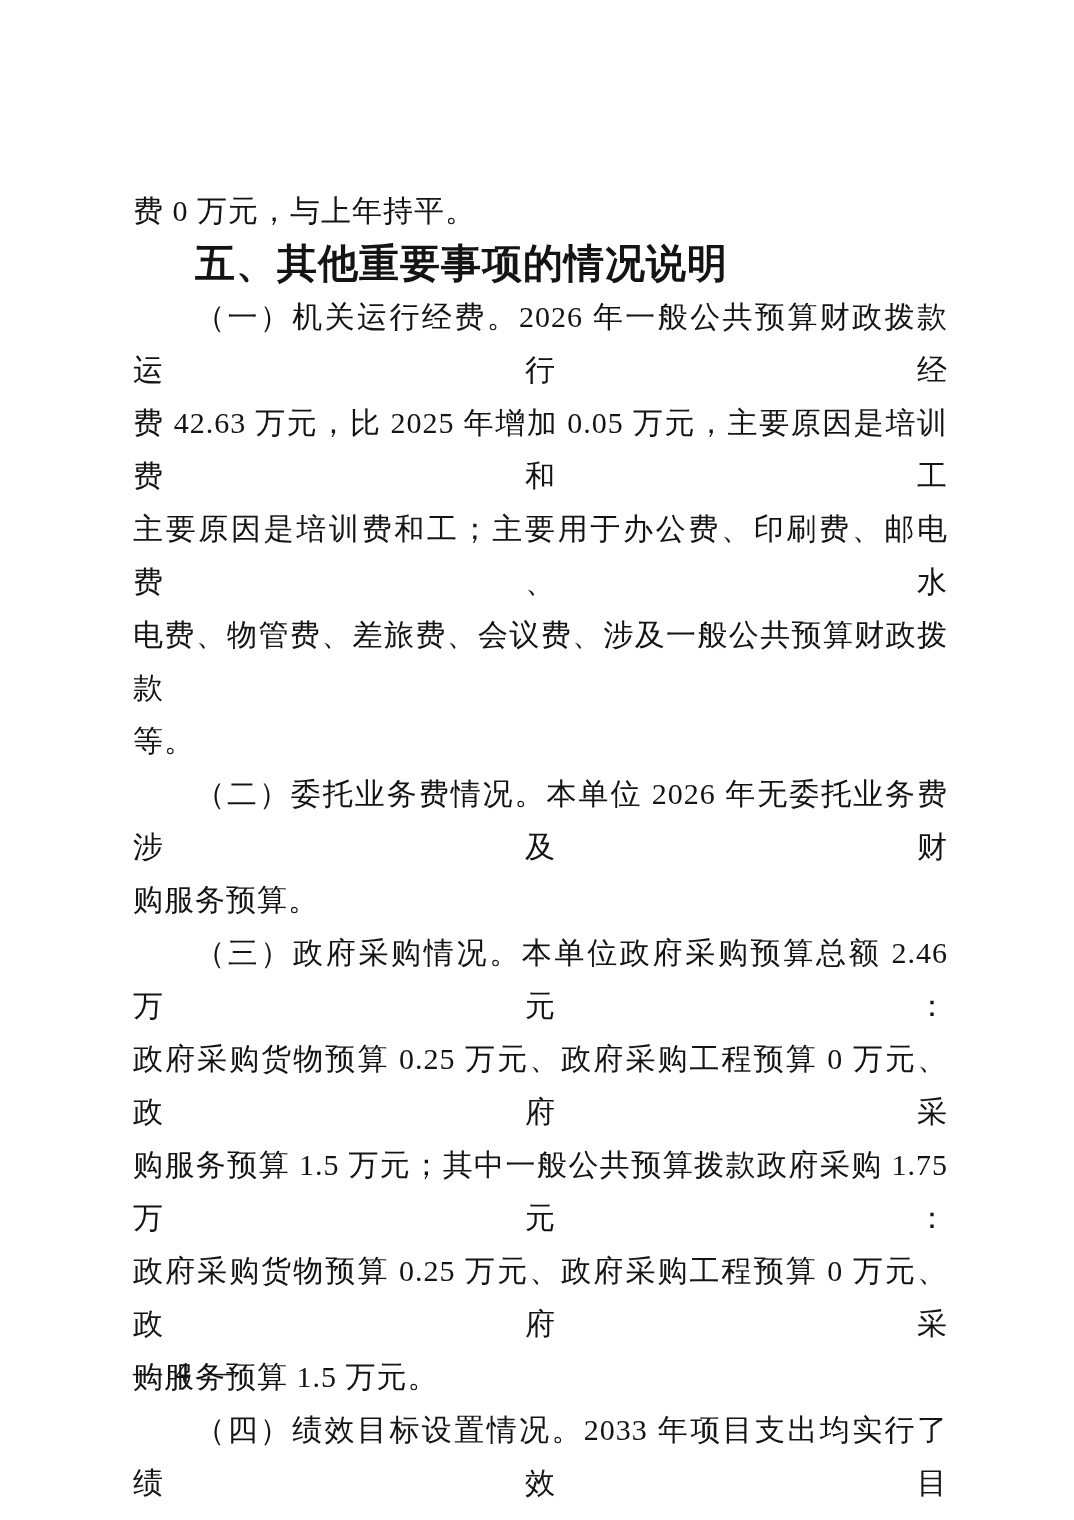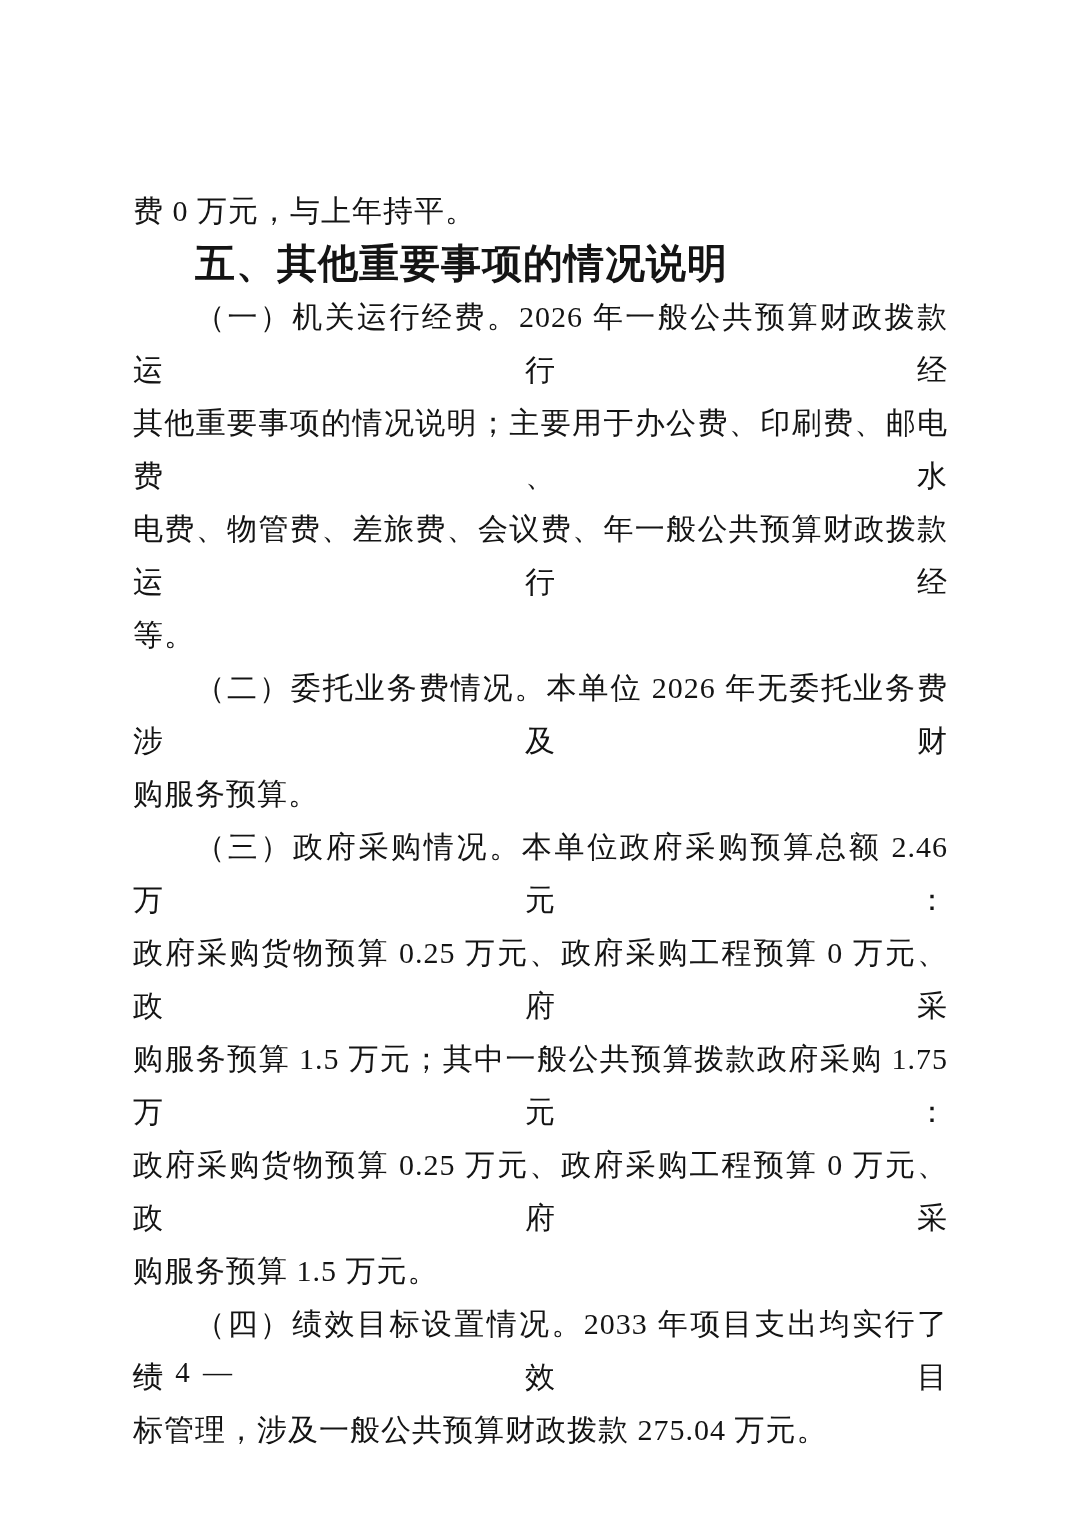--- a/index.html
+++ b/index.html
@@ -49,22 +49,23 @@
   }
 </style>
 </head>
 <body>
 
 <div class="page">
   <div class="content">
     <div class="line">费 0 万元，与上年持平。</div>
     <div class="line heading indent">五、其他重要事项的情况说明</div>
     <div class="line just indent">（一）机关运行经费。2026 年一般公共预算财政拨款运行经</div>
-    <div class="line just">其他重要事项的情况说明；主要用于办公费、印刷费、邮电费、水</div>
-    <div class="line just">电费、物管费、差旅费、会议费、年一般公共预算财政拨款运行经</div>
+    <div class="line just">费 42.63 万元，比 2025 年增加 0.05 万元，主要原因是培训费和工</div>
+    <div class="line just">主要原因是培训费和工；主要用于办公费、印刷费、邮电费、水</div>
+    <div class="line just">电费、物管费、差旅费、会议费、涉及一般公共预算财政拨款</div>
     <div class="line">等。</div>
     <div class="line just indent">（二）委托业务费情况。本单位 2026 年无委托业务费涉及财</div>
     <div class="line">购服务预算。</div>
     <div class="line just indent">（三）政府采购情况。本单位政府采购预算总额 2.46 万元：</div>
     <div class="line just">政府采购货物预算 0.25 万元、政府采购工程预算 0 万元、政府采</div>
     <div class="line just">购服务预算 1.5 万元；其中一般公共预算拨款政府采购 1.75 万元：</div>
     <div class="line just">政府采购货物预算 0.25 万元、政府采购工程预算 0 万元、政府采</div>
     <div class="line">购服务预算 1.5 万元。</div>
     <div class="line just indent">（四）绩效目标设置情况。2033 年项目支出均实行了绩效目</div>
     <div class="line">标管理，涉及一般公共预算财政拨款 275.04 万元。</div>

